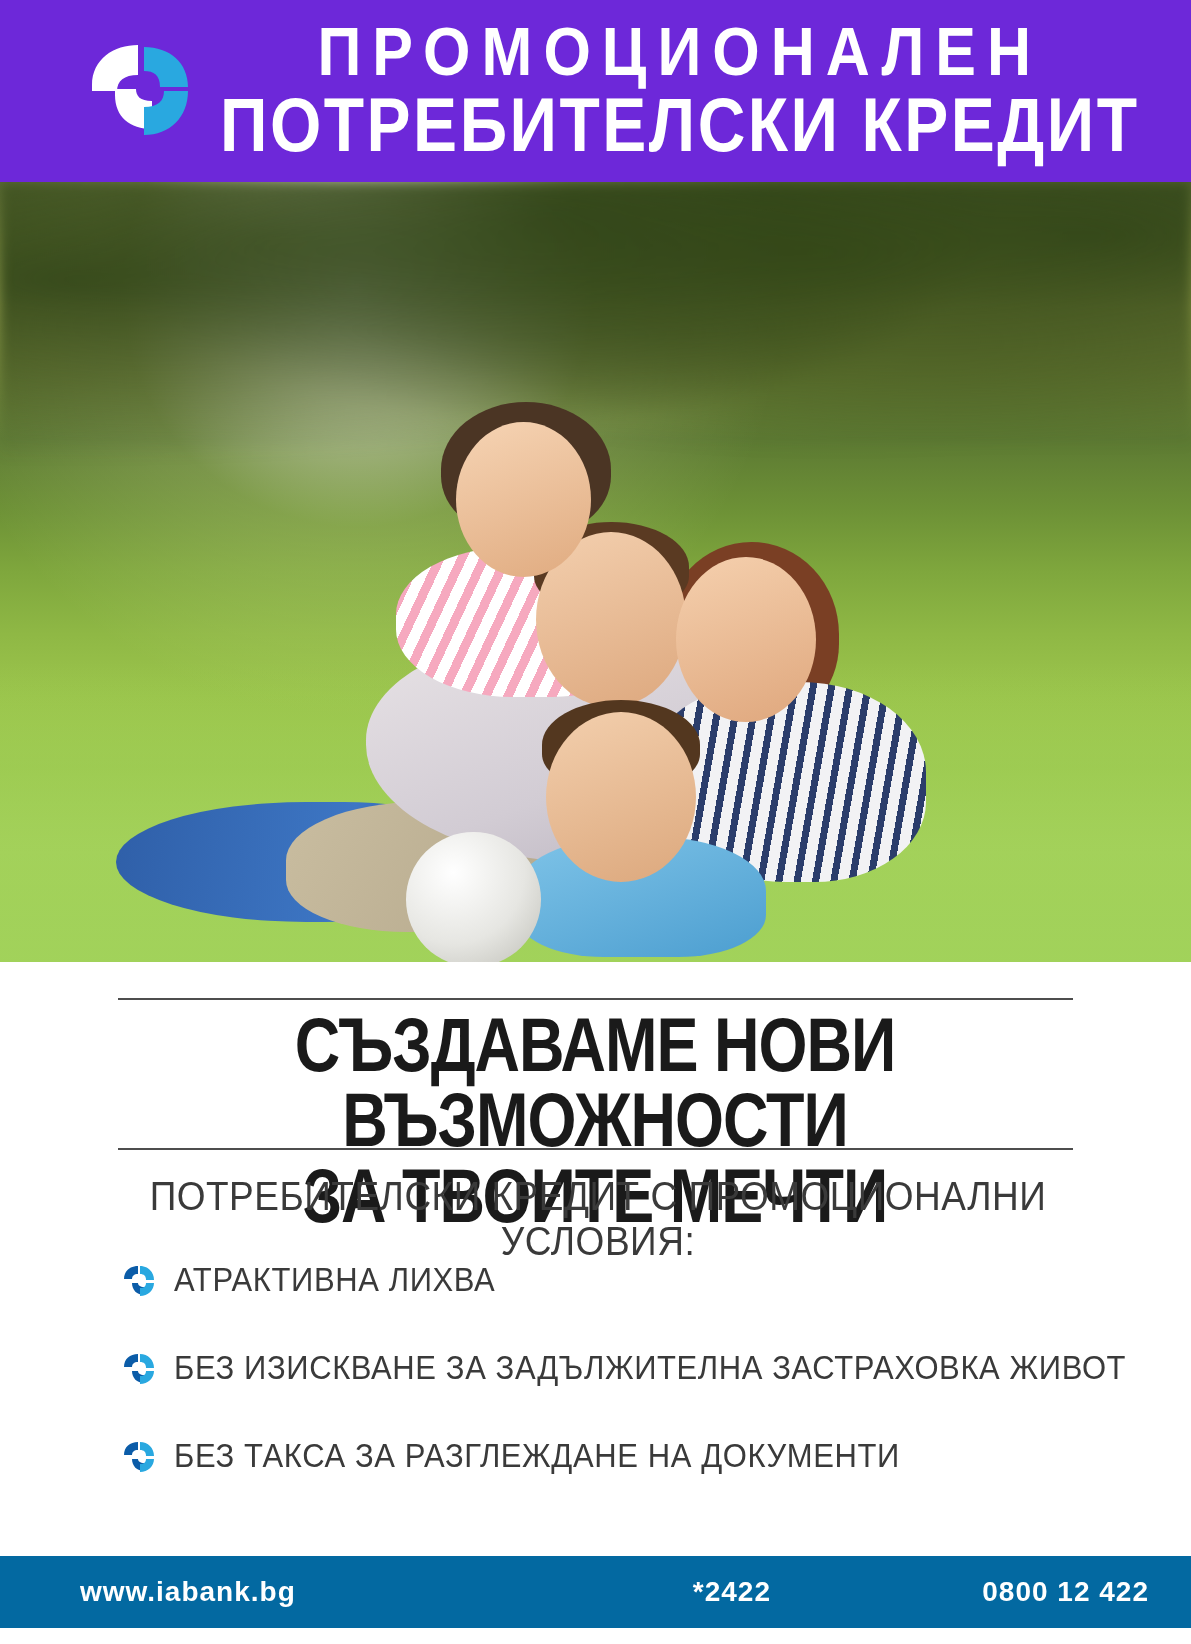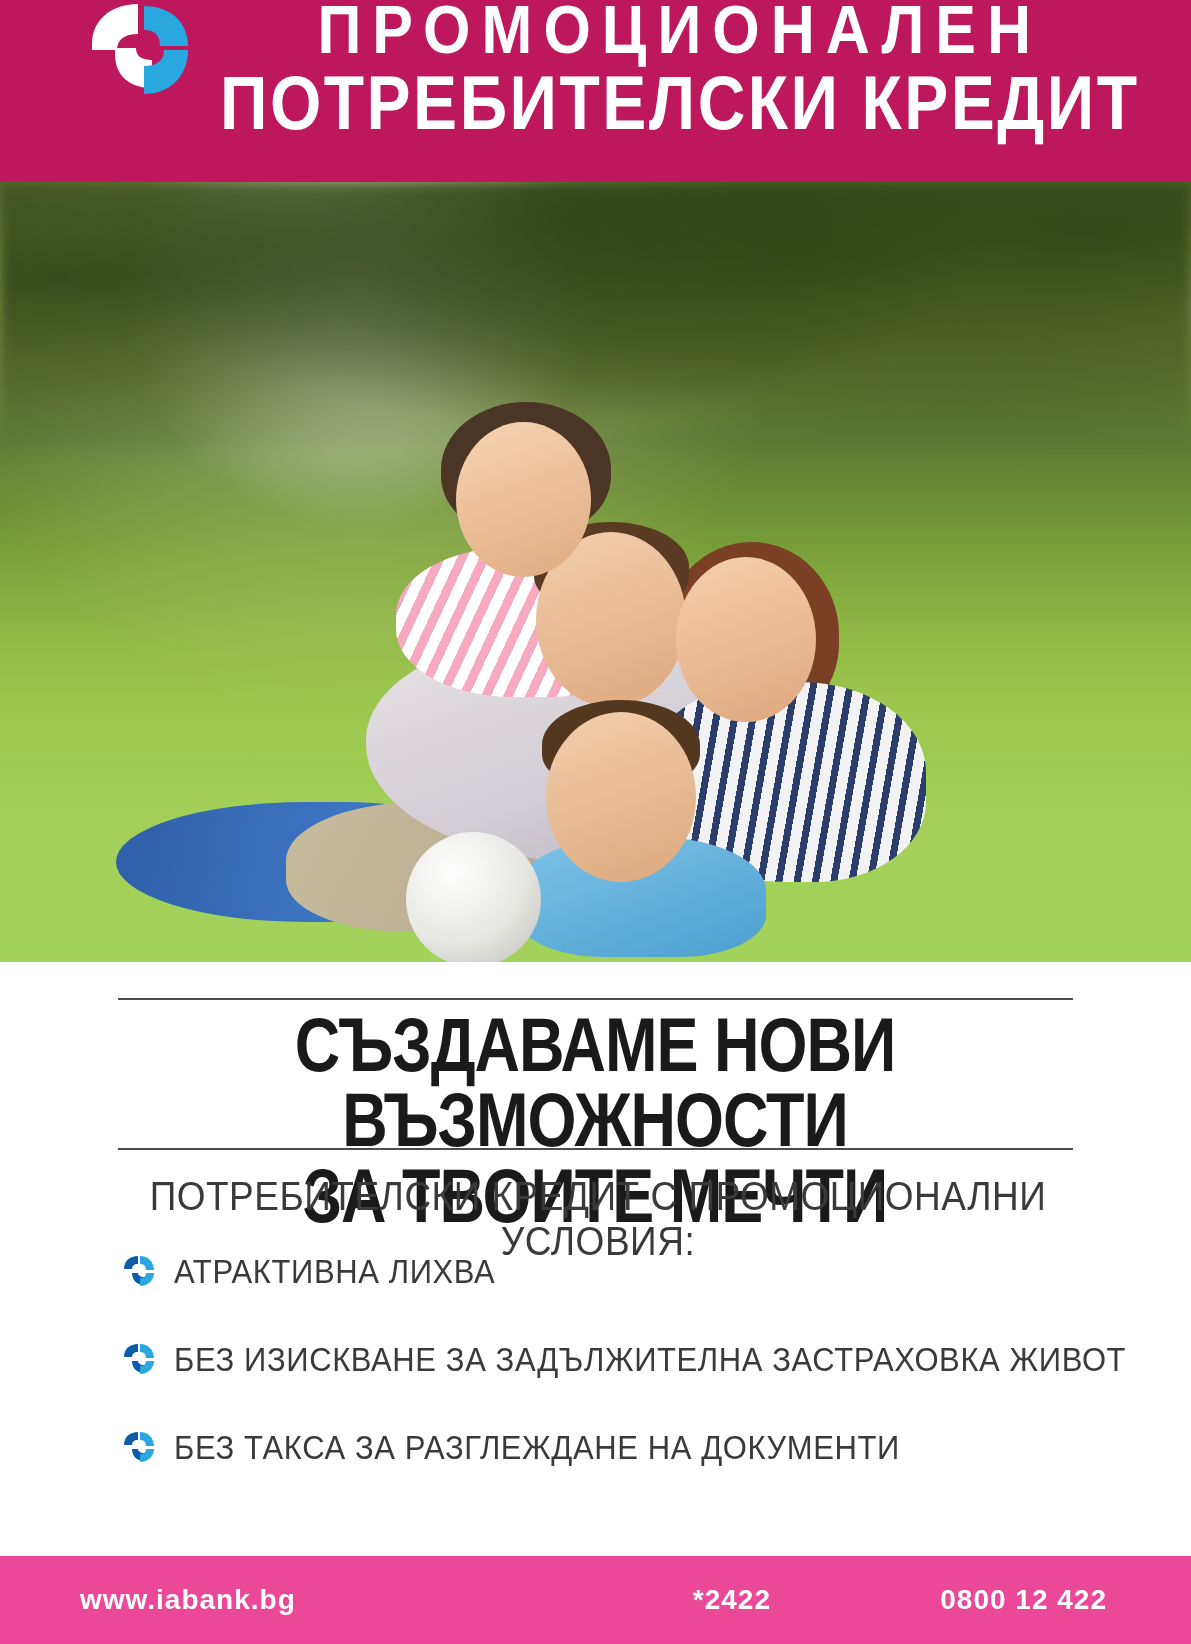--- a/index.html
+++ b/index.html
@@ -23,23 +23,23 @@
     box-sizing: border-box;
   }
 
   
   .header {
     position: absolute;
     top: 0;
     left: 0;
     width: 1191px;
     height: 182px;
-    background: #be185d;
+    background: #6d28d9;
     display: flex;
-    align-items: flex-start;
+    align-items: center;
     box-sizing: border-box;
   }
   .header-logo {
     width: 122px;
     height: 100px;
     margin-left: 84px;
     margin-right: 14px;
     flex: 0 0 auto;
     position: relative;
   }
@@ -257,21 +257,21 @@
   }
 
   .bullets {
     position: absolute;
     top: 292px;
     left: 122px;
     width: 980px;
   }
   .bullet {
     display: flex;
-    align-items: flex-start;
+    align-items: flex-end;
     height: 44px;
     margin-bottom: 44px;
   }
   .bullet-icon {
     width: 34px;
     height: 34px;
     flex: 0 0 auto;
     margin-right: 18px;
     position: relative;
   }
@@ -283,33 +283,33 @@
     transform-origin: left center;
     white-space: nowrap;
   }
 
   
   .footer {
     position: absolute;
     left: 0;
     top: 1556px;
     width: 1191px;
-    height: 88px;
-    background: #ec4899;
+    height: 72px;
+    background: #0369a1;
     display: flex;
     align-items: center;
     color: #ffffff;
     font-weight: bold;
     font-size: 28px;
     letter-spacing: 1px;
     box-sizing: border-box;
   }
   .footer-left  { width: 420px; padding-left: 80px; box-sizing: border-box; }
   .footer-mid   { flex: 1 1 auto; text-align: right; }
-  .footer-right { width: 420px; text-align: right; padding-right: 84px; box-sizing: border-box; }
+  .footer-right { width: 420px; text-align: right; padding-right: 42px; box-sizing: border-box; }
 
   .footer-divider-top {
     position: absolute;
     left: 0;
     top: 1550px;
     width: 1191px;
     height: 6px;
     background: #ffffff;
   }
 </style>

